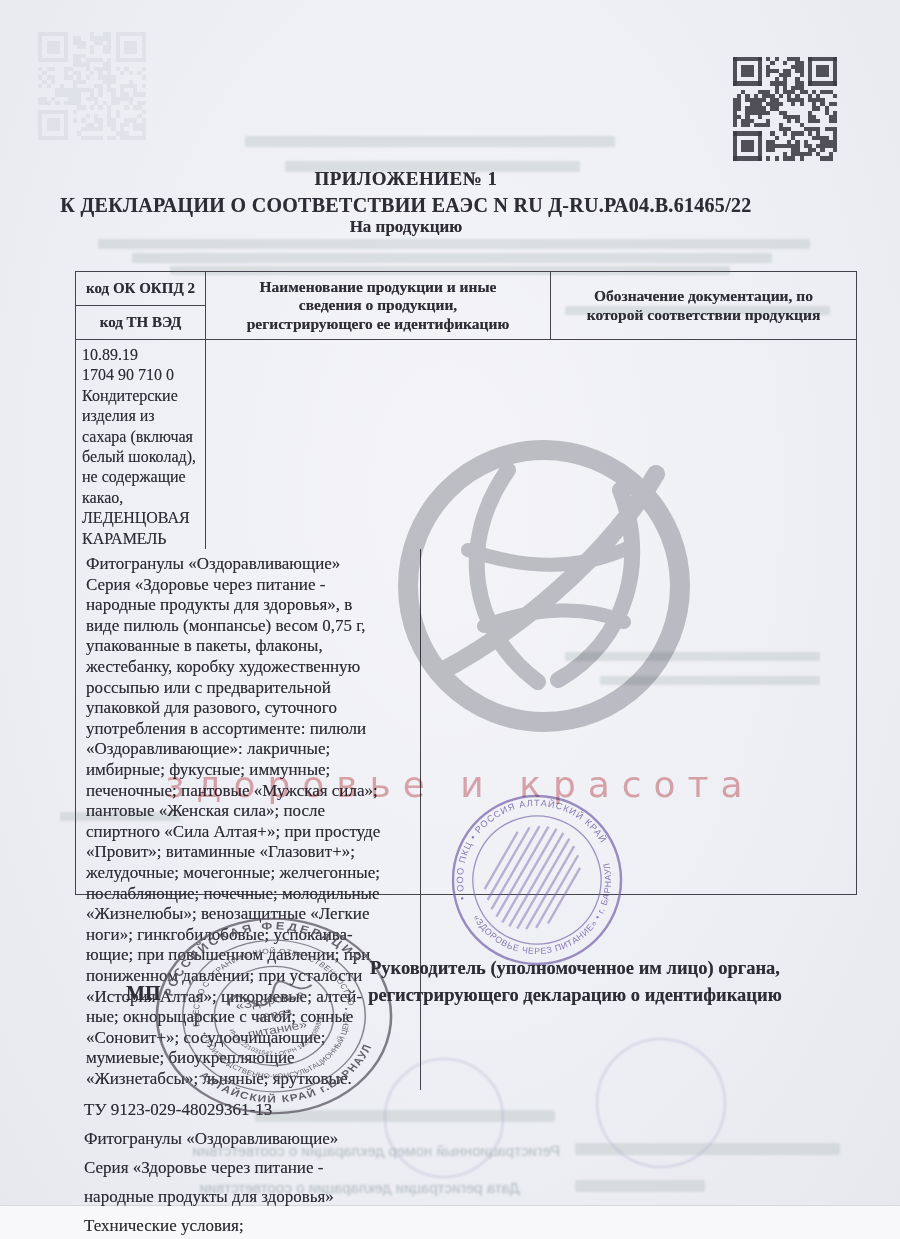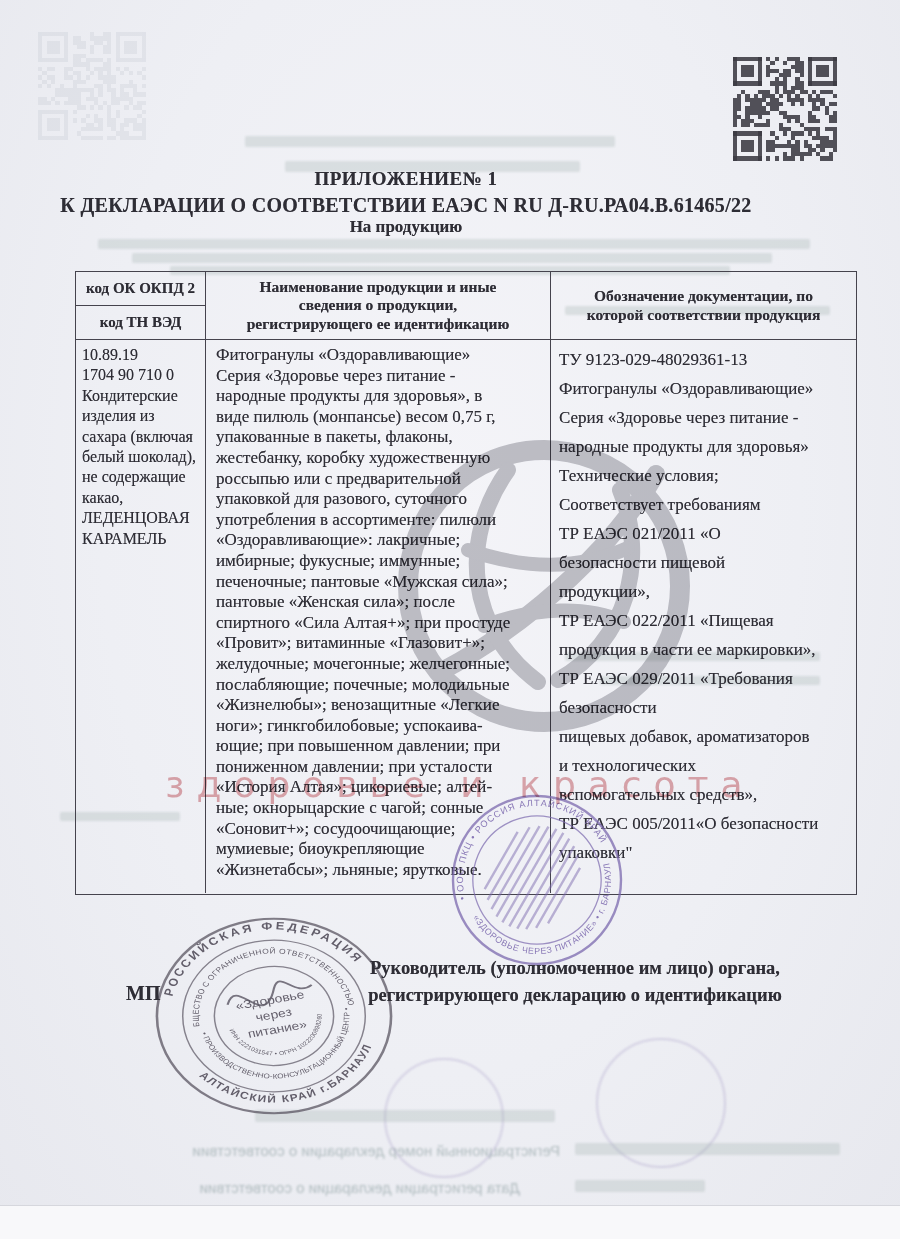--- a/index.html
+++ b/index.html
@@ -12,21 +12,21 @@
   .abs{position:absolute;}
   .doc-text{color:#2e2d35;text-shadow:0 0 .4px rgba(43,43,53,.55);}
   
   .title-block{left:0;top:168px;width:812px;text-align:center;z-index:5;}
   .t1{font-weight:bold;font-size:19px;letter-spacing:.5px;}
   .t2{font-weight:bold;font-size:20px;margin-top:4px;letter-spacing:.3px;}
   .t3{font-weight:bold;font-size:17px;}
   
   .decl-table{left:75px;top:271px;width:780px;height:622px;border:1.6px solid #45434d;z-index:4;}
   .thead{display:flex;height:67px;border-bottom:1.6px solid #45434d;}
-  .tbody{display:flex;height:553px;}
+  .tbody{display:flex;height:553px;flex-direction:column;}
   .c1{width:130px;border-right:1.6px solid #45434d;box-sizing:border-box;}
   .c2{width:345px;border-right:1.6px solid #45434d;box-sizing:border-box;}
   .c3{flex:1;box-sizing:border-box;}
   .hcell{font-weight:bold;font-size:15.5px;line-height:18.5px;display:flex;align-items:center;justify-content:center;text-align:center;white-space:pre-line;}
   .c1.hsplit{display:flex;flex-direction:column;}
   .c1 .hhalf{flex:1;display:flex;align-items:center;justify-content:center;font-weight:bold;font-size:15px;}
   .c1 .hhalf:first-child{border-bottom:1.4px solid #45434d;}
   .cellbody{white-space:pre-line;}
   .b1{padding:5px 4px 0 6px;font-size:16px;line-height:20.4px;}
   .b2{padding:5px 6px 0 10px;font-size:17px;line-height:20.6px;}

